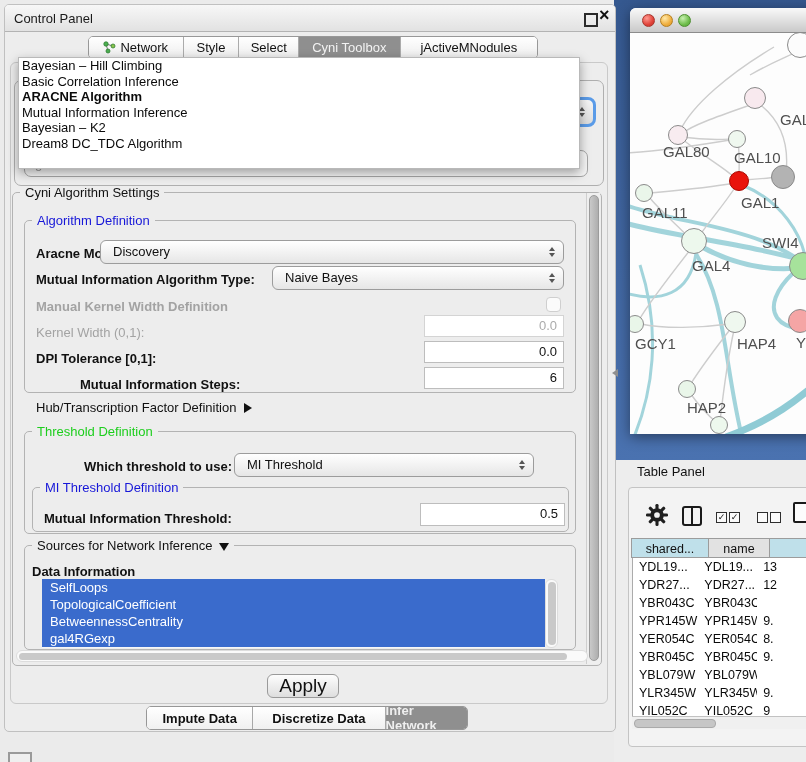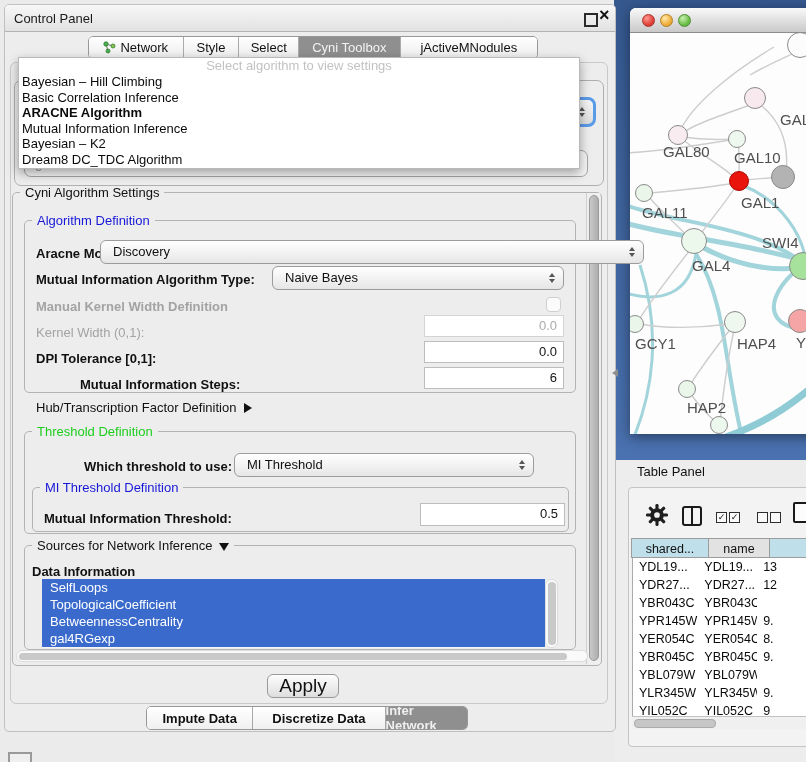--- a/index.html
+++ b/index.html
@@ -277,42 +277,41 @@
 <div class="abs ghost-group"></div>
 <div class="abs ghost-stepper">
   <div class="stepper">
       <div class="tri-up"></div>
       <div class="tri-dn"></div>
     </div>
 </div>
 <div class="abs ghost-combo">gal-filtered sif default node</div>
 
 <div class="abs algo-popup">
-  <div class="algo-hint">Select algorithm to view settings</div>
   <div id="algo-items">
       <div class="algo-item">Bayesian – Hill Climbing</div>
       <div class="algo-item">Basic Correlation Inference</div>
       <div class="algo-item bold">ARACNE Algorithm</div>
       <div class="algo-item">Mutual Information Inference</div>
       <div class="algo-item">Bayesian – K2</div>
       <div class="algo-item">Dream8 DC_TDC Algorithm</div>
     </div>
 </div>
 
 <div class="abs groupbox" style="left:12px;top:192px;width:590px;height:474px;"></div>
 <div class="abs grouptitle" style="left:20px;top:185px;">Cyni Algorithm Settings</div>
 <div class="abs vtrack" style="left:586px;top:193px;width:14px;height:471px;">
   <div class="vthumb" style="position:absolute;left:2px;top:2px;width:10px;height:466px;"></div>
 </div>
 
 <div class="abs groupbox" style="left:24px;top:220px;width:552px;height:173px;"></div>
 <div class="abs grouptitle t-blue" style="left:32px;top:213px;">Algorithm Definition</div>
 
 <div class="abs lbl b" style="left:36px;top:246px;">Aracne Mode:</div>
-<div class="abs combo" style="left:100px;top:240px;width:544px;">
+<div class="abs combo" style="left:100px;top:240px;width:464px;">
   <span>Discovery</span>
   <div class="stepper">
       <div class="tri-up"></div>
       <div class="tri-dn"></div>
     </div>
 </div>
 
 <div class="abs lbl b" style="left:36px;top:272px;">Mutual Information Algorithm Type:</div>
 <div class="abs combo" style="left:272px;top:266px;width:292px;">
   <span>Naive Bayes</span>

